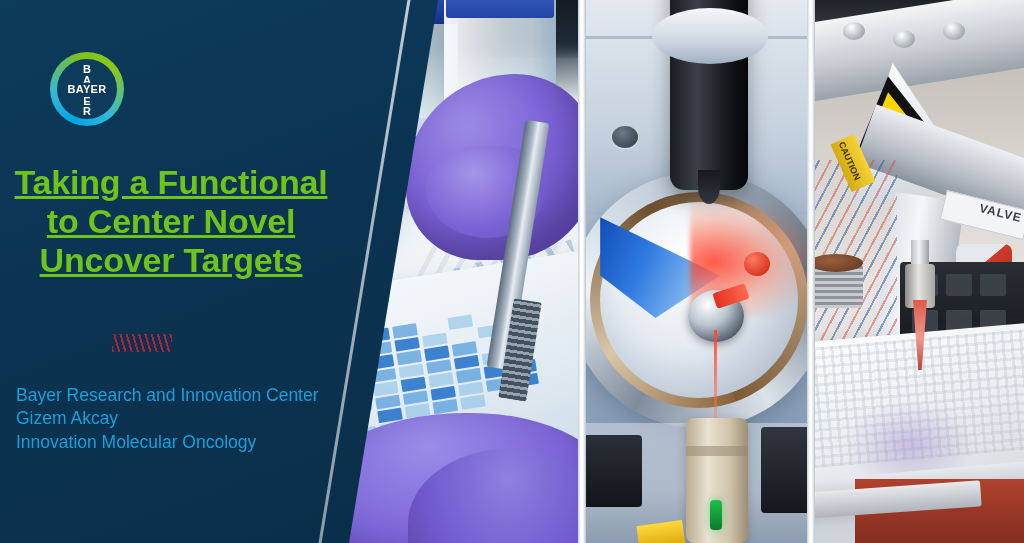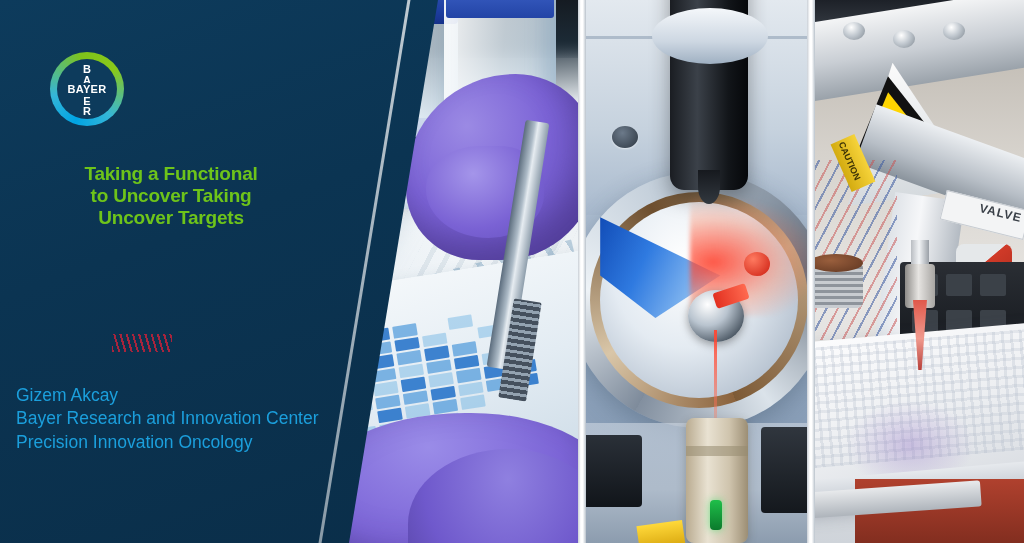--- a/index.html
+++ b/index.html
@@ -204,21 +204,21 @@
       display:flex;align-items:center;justify-content:center;}
   .logo-in{width:60px;height:60px;border-radius:50%;background:#0d3b5c;position:relative;}
   .logo-v{position:absolute;left:50%;top:5px;transform:translateX(-50%);
       display:flex;flex-direction:column;align-items:center;line-height:.96;
       font-size:11px;font-weight:700;color:#fff;letter-spacing:0;}
   .logo-h{position:absolute;left:50%;top:50%;transform:translate(-50%,-50%);
       font-size:11px;font-weight:700;color:#fff;letter-spacing:.3px;
       background:#0d3b5c;padding:0 1px;}
 
   .title{position:absolute;left:0;top:163px;width:342px;text-align:center;
-      font-size:19px;font-weight:700;line-height:1.15;color:#6ec41a;letter-spacing:-.2px;}
+      font-size:34px;font-weight:700;line-height:1.15;color:#6ec41a;letter-spacing:-.2px;text-decoration:underline;}
 
   .slashes{position:absolute;left:112px;top:334px;width:60px;height:18px;
       background:repeating-linear-gradient(74deg,#a8243c 0 2px,rgba(0,0,0,0) 2px 6px);}
 
   .byline{position:absolute;left:16px;top:384px;width:400px;color:#1b9fdc;
       font-size:17.5px;line-height:1.34;}
   .byline div{white-space:nowrap;}
 </style>
 </head>
 <body>
@@ -394,25 +394,25 @@
           <span>Y</span>
           <span>E</span>
           <span>R</span>
         </div>
         <div class="logo-h">BAYER</div>
       </div>
     </div>
 
     <div class="title">
       <div>Taking a Functional</div>
-      <div>to Uncover Taking</div>
+      <div>to Center Novel</div>
       <div>Uncover Targets</div>
     </div>
 
     <div class="slashes"></div>
 
     <div class="byline">
+      <div>Bayer Research and Innovation Center</div>
       <div>Gizem Akcay</div>
-      <div>Bayer Research and Innovation Center</div>
-      <div>Precision Innovation Oncology</div>
+      <div>Innovation Molecular Oncology</div>
     </div>
   </div>
 </div>
 
 </body></html>

